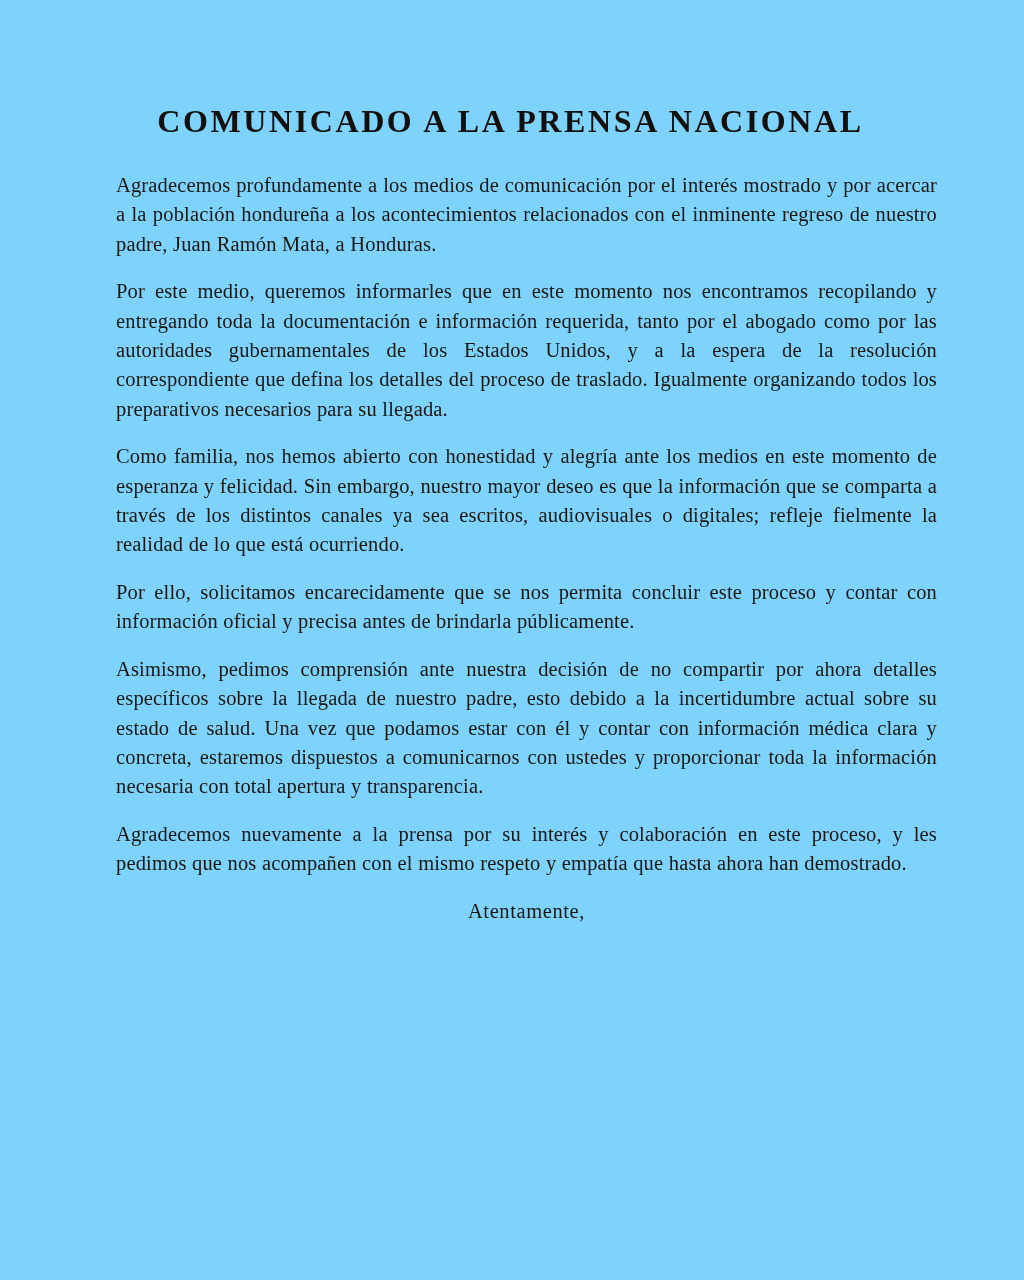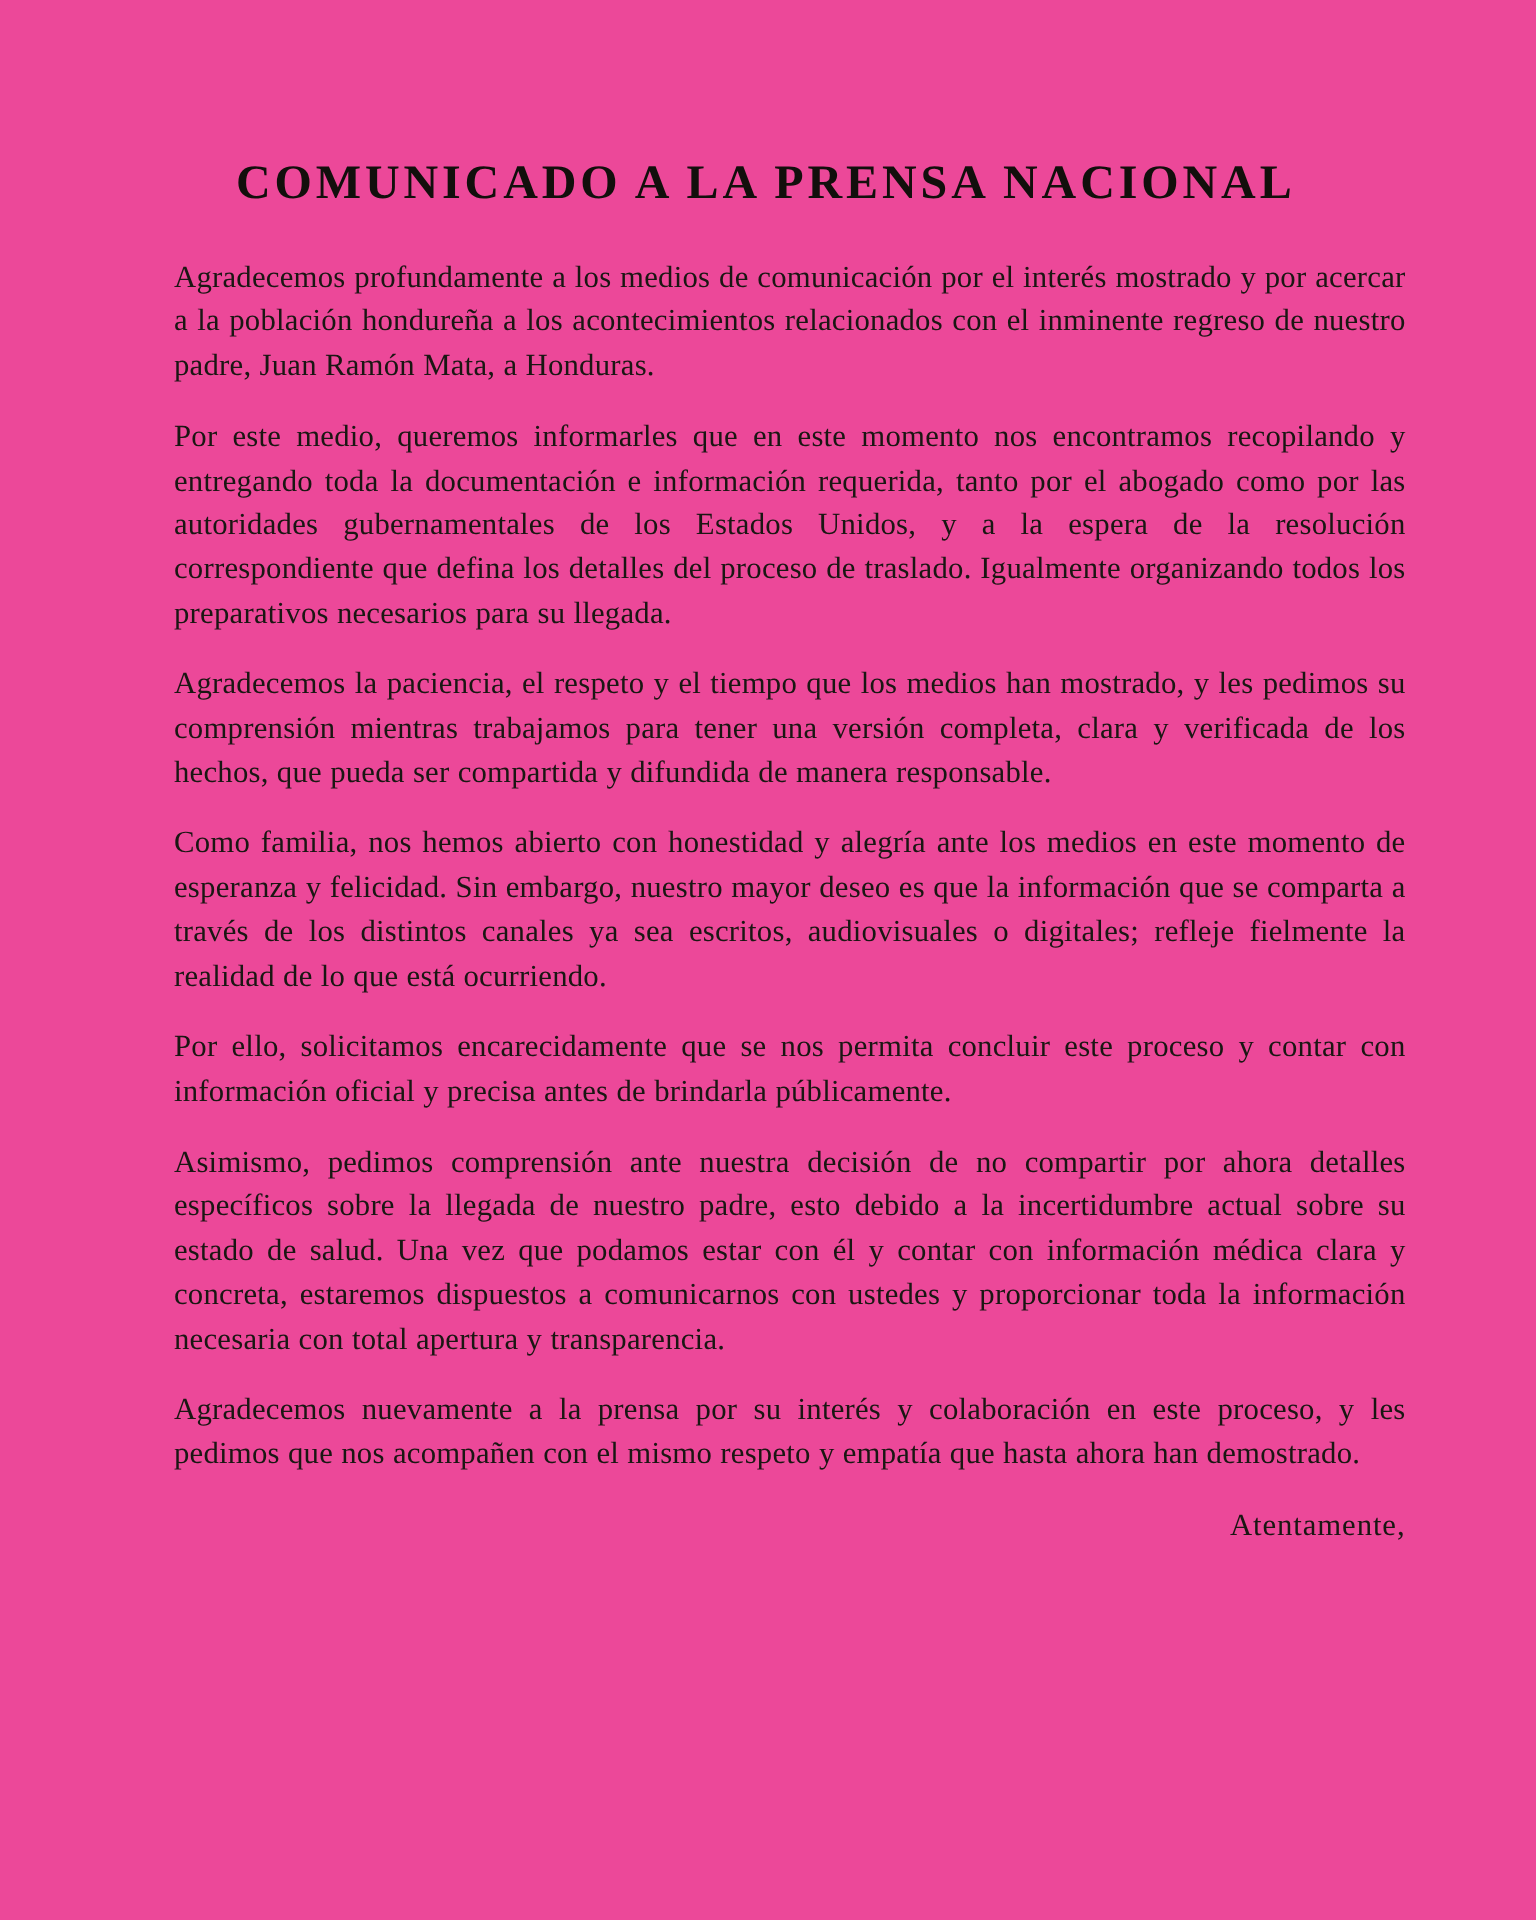--- a/index.html
+++ b/index.html
@@ -14,21 +14,21 @@
     font-family: "Liberation Serif", "DejaVu Serif", serif;
     color: #1a1713;
     -webkit-font-smoothing: antialiased;
     overflow: hidden;
   }
   .page {
     position: relative;
     width: 1024px;
     height: 1280px;
     box-sizing: border-box;
-    background: #ec4899;
+    background: #7dd3fc;
   }
   .content {
     position: absolute;
     left: 100px;
     top: 0;
     width: 821px;
   }
   .doc-title {
     margin: 0;
     padding: 0;
@@ -62,25 +62,25 @@
     word-spacing: 0.2px;
   }
   p.para:last-of-type {
     margin-bottom: 12px;
   }
   .signoff {
     margin: 18px 0 0 0;
     padding: 0;
   }
   .signoff-line {
-    margin: 0;
+    margin: 18px;
     padding: 0;
     font-size: 20.5px;
     line-height: 29.4px;
-    text-align: right;
+    text-align: center;
     letter-spacing: 0.6px;
     color: #1a1713;
   }
   .signoff-name {
     margin: 0;
     padding: 0;
     font-size: 20.5px;
     line-height: 29.4px;
     text-align: left;
     font-weight: bold;
@@ -95,21 +95,20 @@
   <div class="content">
 
     <h1 class="doc-title">COMUNICADO A LA PRENSA NACIONAL</h1>
 
     <div class="body-block">
 
       <p class="para">Agradecemos profundamente a los medios de comunicación por el interés mostrado y por acercar a la población hondureña a los acontecimientos relacionados con el inminente regreso de nuestro padre, Juan Ramón Mata, a Honduras.</p>
 
       <p class="para">Por este medio, queremos informarles que en este momento nos encontramos recopilando y entregando toda la documentación e información requerida, tanto por el abogado como por las autoridades gubernamentales de los Estados Unidos, y a la espera de la resolución correspondiente que defina los detalles del proceso de traslado. Igualmente organizando todos los preparativos necesarios para su llegada.</p>
 
-      <p class="para">Agradecemos la paciencia, el respeto y el tiempo que los medios han mostrado, y les pedimos su comprensión mientras trabajamos para tener una versión completa, clara y verificada de los hechos, que pueda ser compartida y difundida de manera responsable.</p>
 
       <p class="para">Como familia, nos hemos abierto con honestidad y alegría ante los medios en este momento de esperanza y felicidad. Sin embargo, nuestro mayor deseo es que la información que se comparta a través de los distintos canales ya sea escritos, audiovisuales o digitales; refleje fielmente la realidad de lo que está ocurriendo.</p>
 
       <p class="para">Por ello, solicitamos encarecidamente que se nos permita concluir este proceso y contar con información oficial y precisa antes de brindarla públicamente.</p>
 
       <p class="para">Asimismo, pedimos comprensión ante nuestra decisión de no compartir por ahora detalles específicos sobre la llegada de nuestro padre, esto debido a la incertidumbre actual sobre su estado de salud. Una vez que podamos estar con él y contar con información médica clara y concreta, estaremos dispuestos a comunicarnos con ustedes y proporcionar toda la información necesaria con total apertura y transparencia.</p>
 
       <p class="para">Agradecemos nuevamente a la prensa por su interés y colaboración en este proceso, y les pedimos que nos acompañen con el mismo respeto y empatía que hasta ahora han demostrado.</p>
 
       <div class="signoff">

